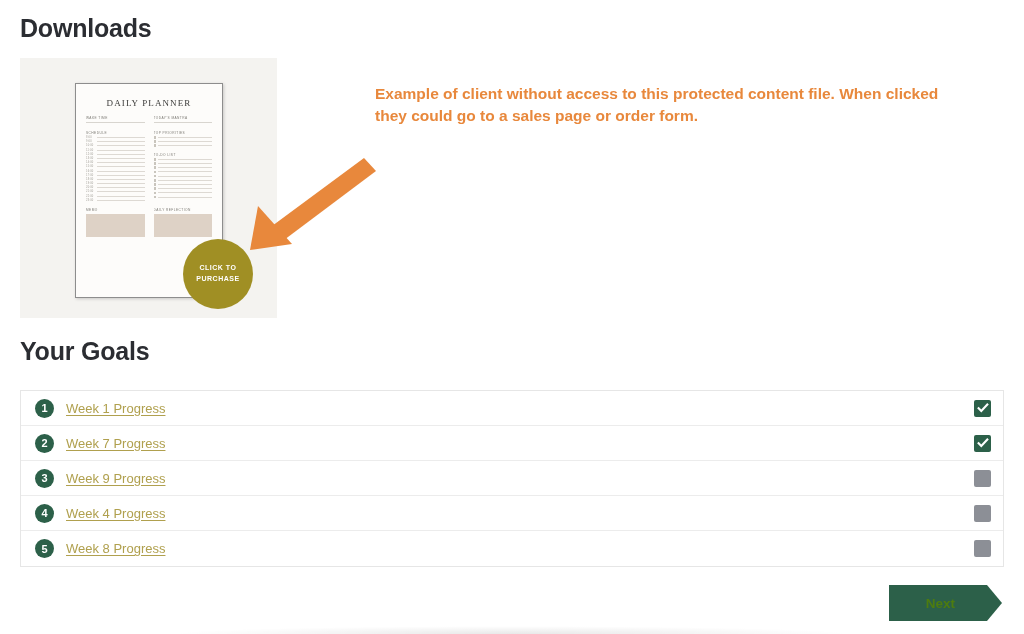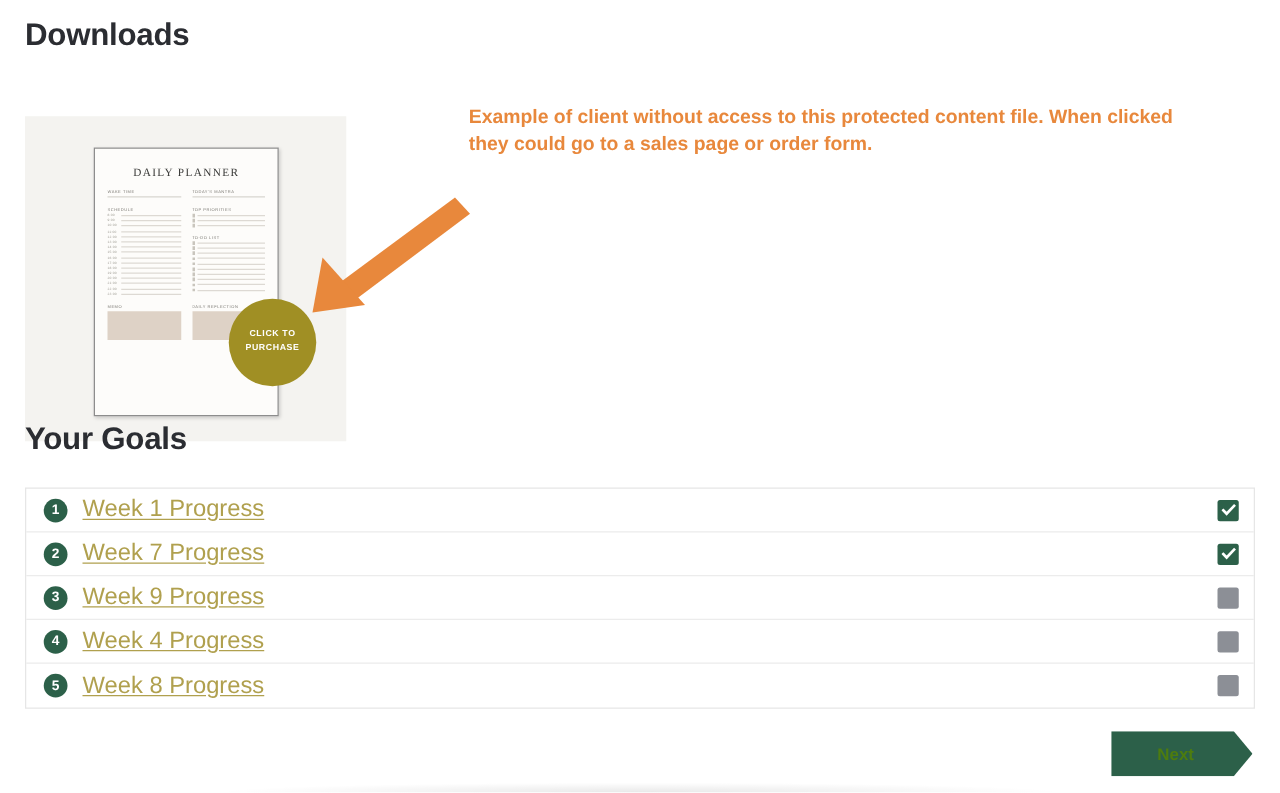--- a/index.html
+++ b/index.html
@@ -33,21 +33,20 @@
 
   
   .thumb {
     position: absolute;
     left: 20px;
     top: 58px;
     width: 257px;
     height: 260px;
     background: #f4f3f0;
     overflow: hidden;
-    margin-top: 35px;
   }
 
   .planner-sheet {
     position: absolute;
     left: 55px;
     top: 25px;
     width: 148px;
     height: 215px;
     background: #fdfcfa;
     border: 1px solid #8d8d8d;
@@ -192,21 +191,21 @@
     font-size: 11px;
     font-weight: bold;
     display: flex;
     align-items: center;
     justify-content: center;
     flex: none;
   }
 
   .goal-link {
     margin-left: 12px;
-    font-size: 19px;
+    font-size: 13px;
     color: #b0a04e;
     text-decoration: underline;
     text-underline-offset: 2px;
     cursor: pointer;
   }
 
   .goal-spacer { flex: 1; }
 
   .cbox {
     width: 17px;

